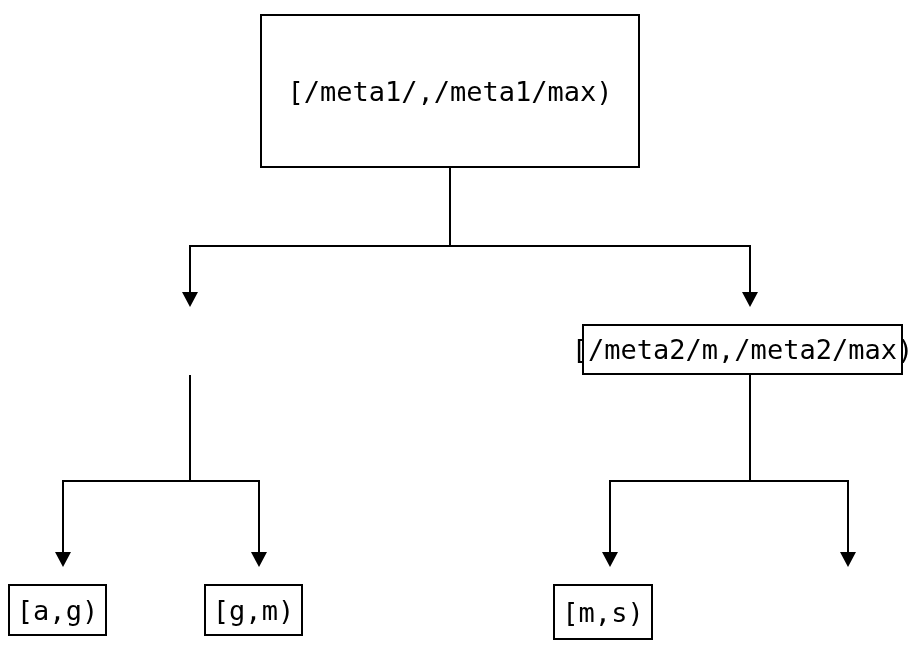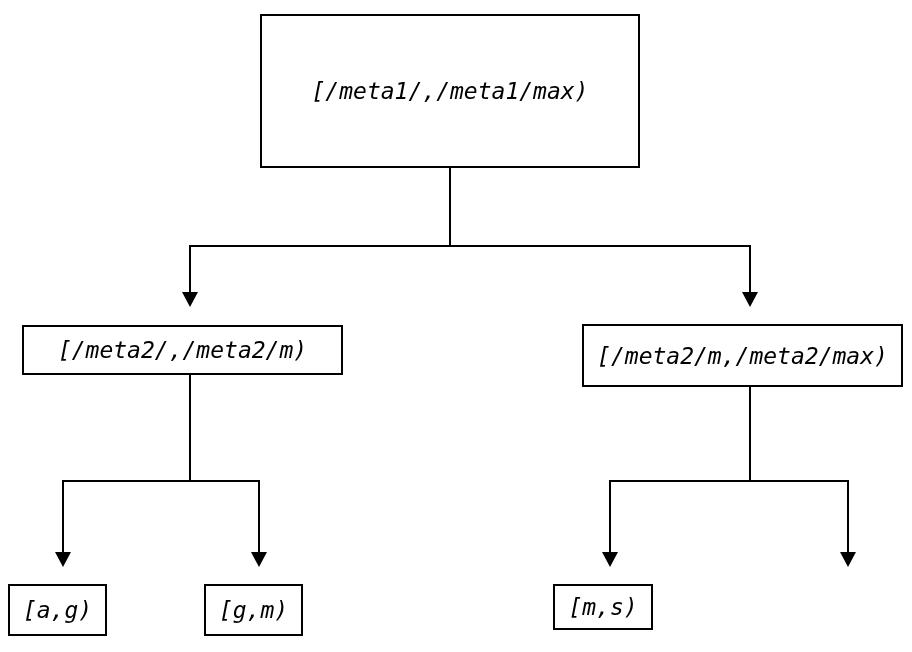--- a/index.html
+++ b/index.html
@@ -25,25 +25,24 @@
   .node {
     position: absolute;
     box-sizing: border-box;
     border: 2px solid #000000;
     background: #ffffff;
     display: flex;
     align-items: center;
     justify-content: center;
   }
   .node-label {
-    font-size: 23px;
+    font-size: 27px;
     color: #000000;
     white-space: pre;
     letter-spacing: 0;
-    font-style: italic;
   }
 </style>
 </head>
 <body>
 
 <div class="canvas">
   <svg class="edge-layer" id="edge-layer" xmlns="http://www.w3.org/2000/svg" width="912" height="652" viewBox="0 0 912 652">
       <polyline points="450,168 450,246 190,246 190,294" fill="none" stroke="#000000" stroke-width="2"></polyline>
       <polygon points="182,292 198,292 190,307" fill="#000000"></polygon>
       <polyline points="450,168 450,246 750,246 750,294" fill="none" stroke="#000000" stroke-width="2"></polyline>
@@ -54,28 +53,25 @@
       <polygon points="251,552 267,552 259,567" fill="#000000"></polygon>
       <polyline points="750,375 750,481 610,481 610,554" fill="none" stroke="#000000" stroke-width="2"></polyline>
       <polygon points="602,552 618,552 610,567" fill="#000000"></polygon>
       <polyline points="750,375 750,481 848,481 848,554" fill="none" stroke="#000000" stroke-width="2"></polyline>
       <polygon points="840,552 856,552 848,567" fill="#000000"></polygon>
     </svg>
 
   <div class="node" style="left: 260px; top: 14px; width: 380px; height: 154px;">
     <span class="node-label">[/meta1/,/meta1/max)</span>
   </div>
-  <div class="node" style="left: 22px; top: 325px; width: 321px; height: 50px;">
-    <span class="node-label">[/meta2/,/meta2/m)</span>
-  </div>
-  <div class="node" style="left: 582px; top: 324px; width: 321px; height: 63px;">
+  <div class="node" style="left: 582px; top: 324px; width: 321px; height: 51px;">
     <span class="node-label">[/meta2/m,/meta2/max)</span>
   </div>
   <div class="node" style="left: 204px; top: 584px; width: 99px; height: 52px;">
     <span class="node-label">[g,m)</span>
   </div>
   <div class="node" style="left: 8px; top: 584px; width: 99px; height: 52px;">
     <span class="node-label">[a,g)</span>
   </div>
-  <div class="node" style="left: 553px; top: 584px; width: 100px; height: 46px;">
+  <div class="node" style="left: 553px; top: 584px; width: 100px; height: 56px;">
     <span class="node-label">[m,s)</span>
   </div>
 </div>
 
 </body></html>

